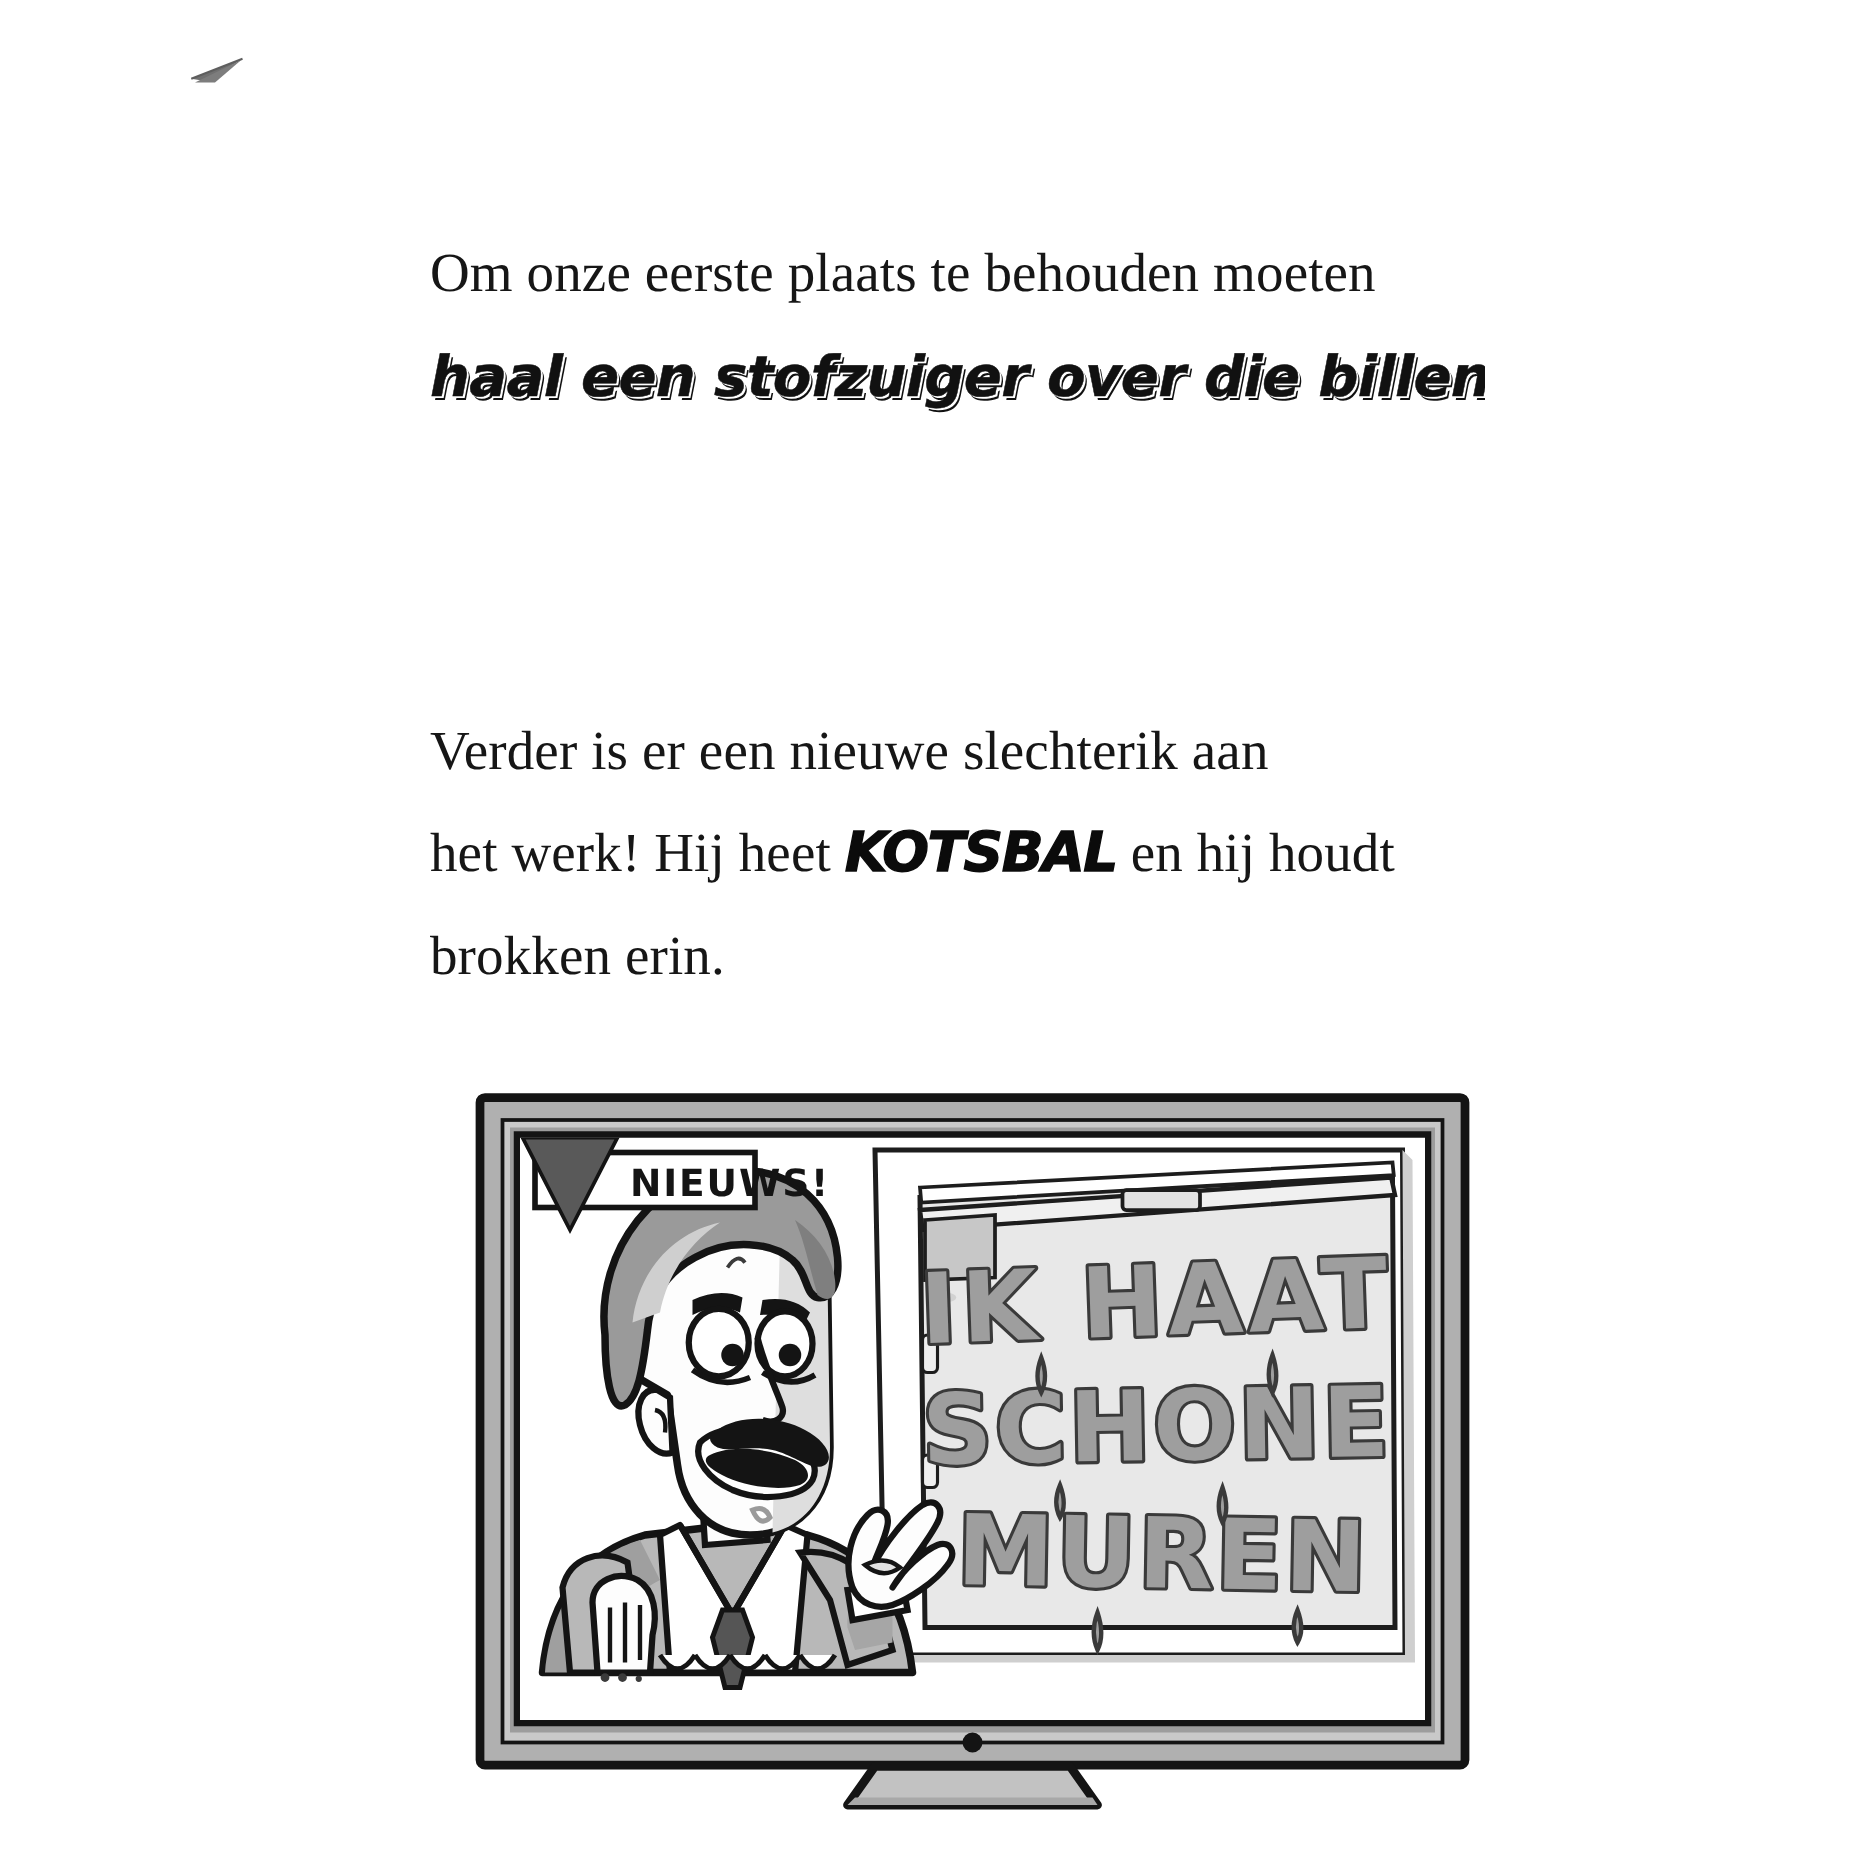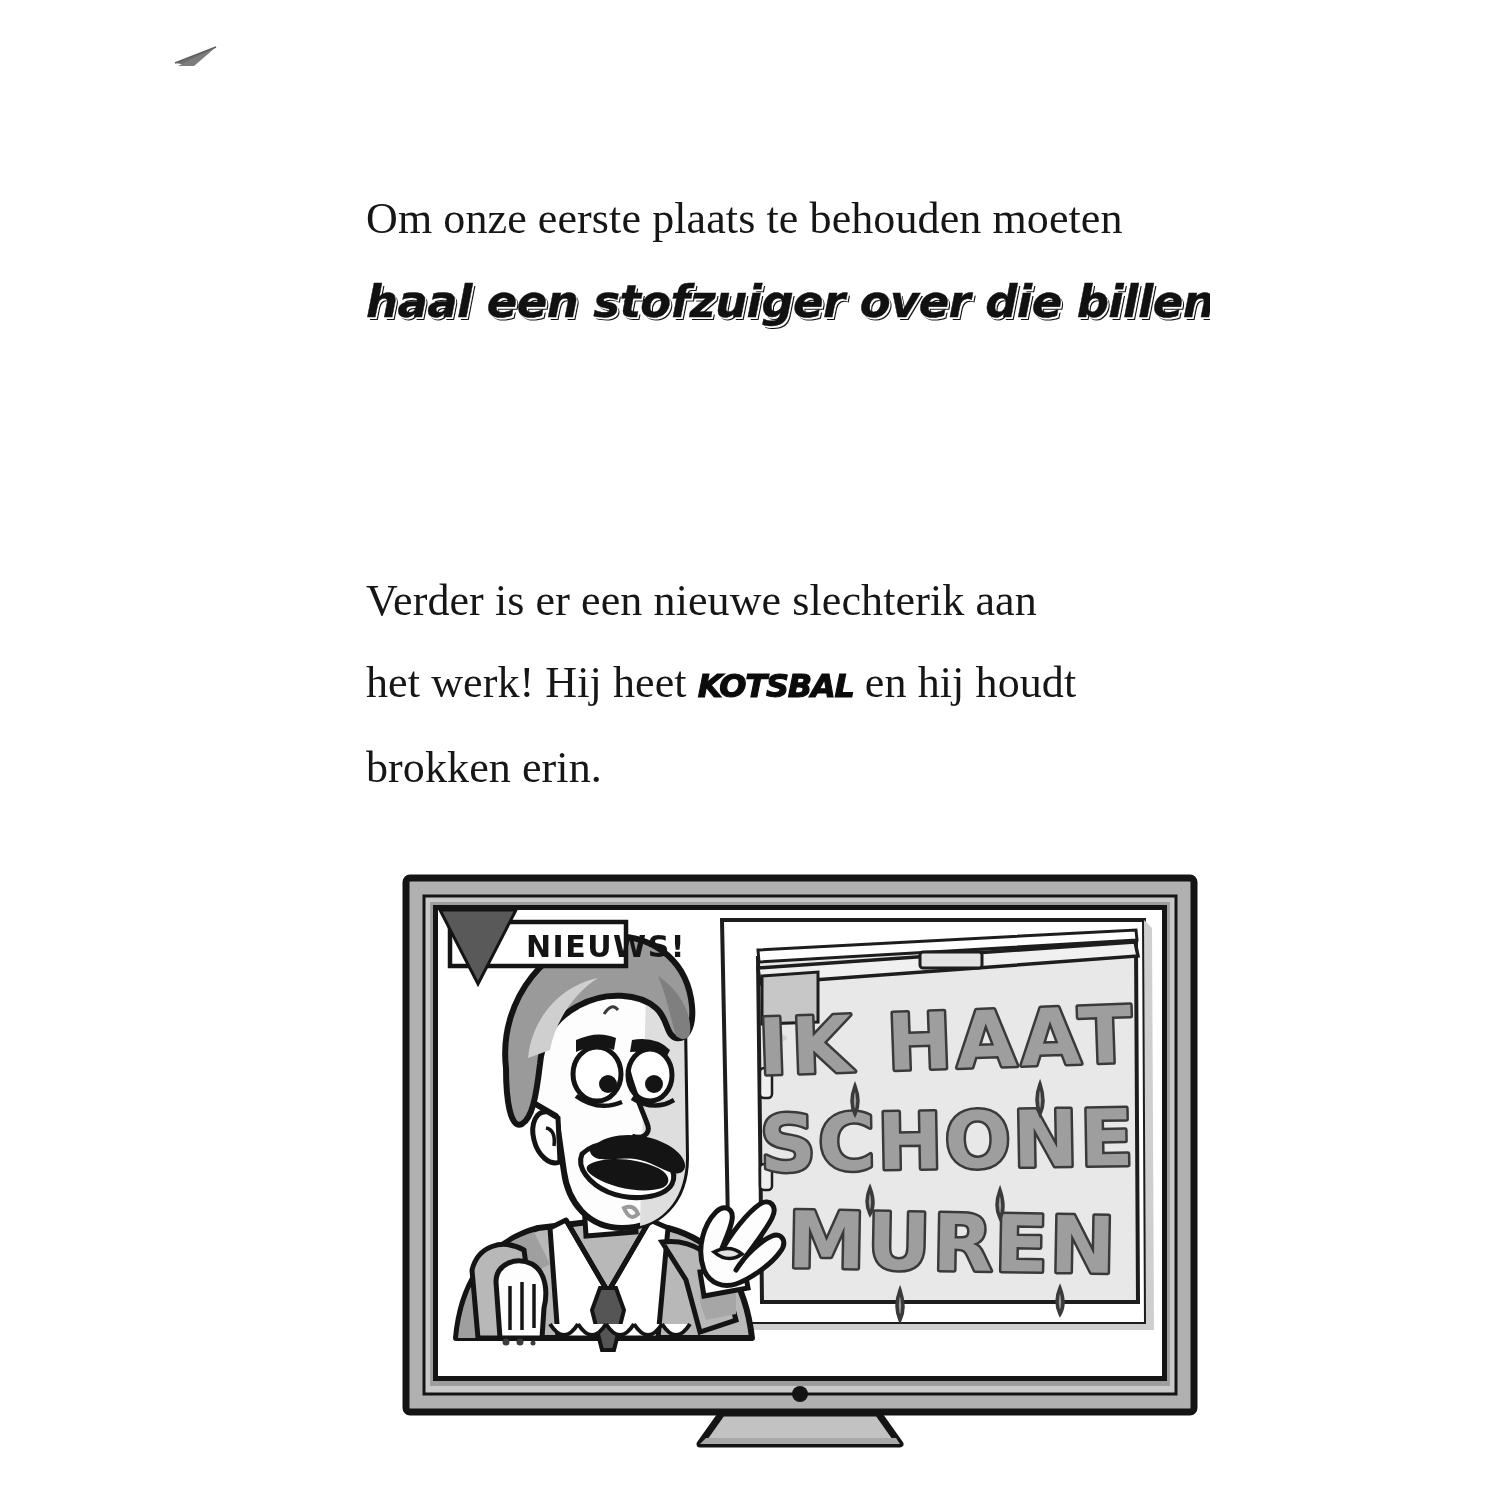--- a/index.html
+++ b/index.html
@@ -7,21 +7,20 @@
     padding: 0;
     background: #ffffff;
   }
   .page {
     position: relative;
     width: 1188px;
     height: 1500px;
     background: #ffffff;
     overflow: hidden;
     font-family: "Liberation Serif", serif;
-    margin-left: 22px;
   }
 
   
   .swoosh {
     position: absolute;
     left: 152px;
     top: 44px;
     width: 44px;
     height: 26px;
   }
@@ -67,21 +66,21 @@
     font-weight: normal;
     font-size: 40px;
     text-shadow: none;
     -webkit-text-stroke: 0;
     color: #161616;
   }
   .kotsbal {
     font-family: "DejaVu Sans", sans-serif;
     font-weight: bold;
     font-style: italic;
-    font-size: 32px;
+    font-size: 44px;
     letter-spacing: -1.2px;
     color: #0b0b0b;
     -webkit-text-stroke: 1.1px #0b0b0b;
   }
 
   
   .illustration {
     position: absolute;
     left: 378px;
     top: 872px;

